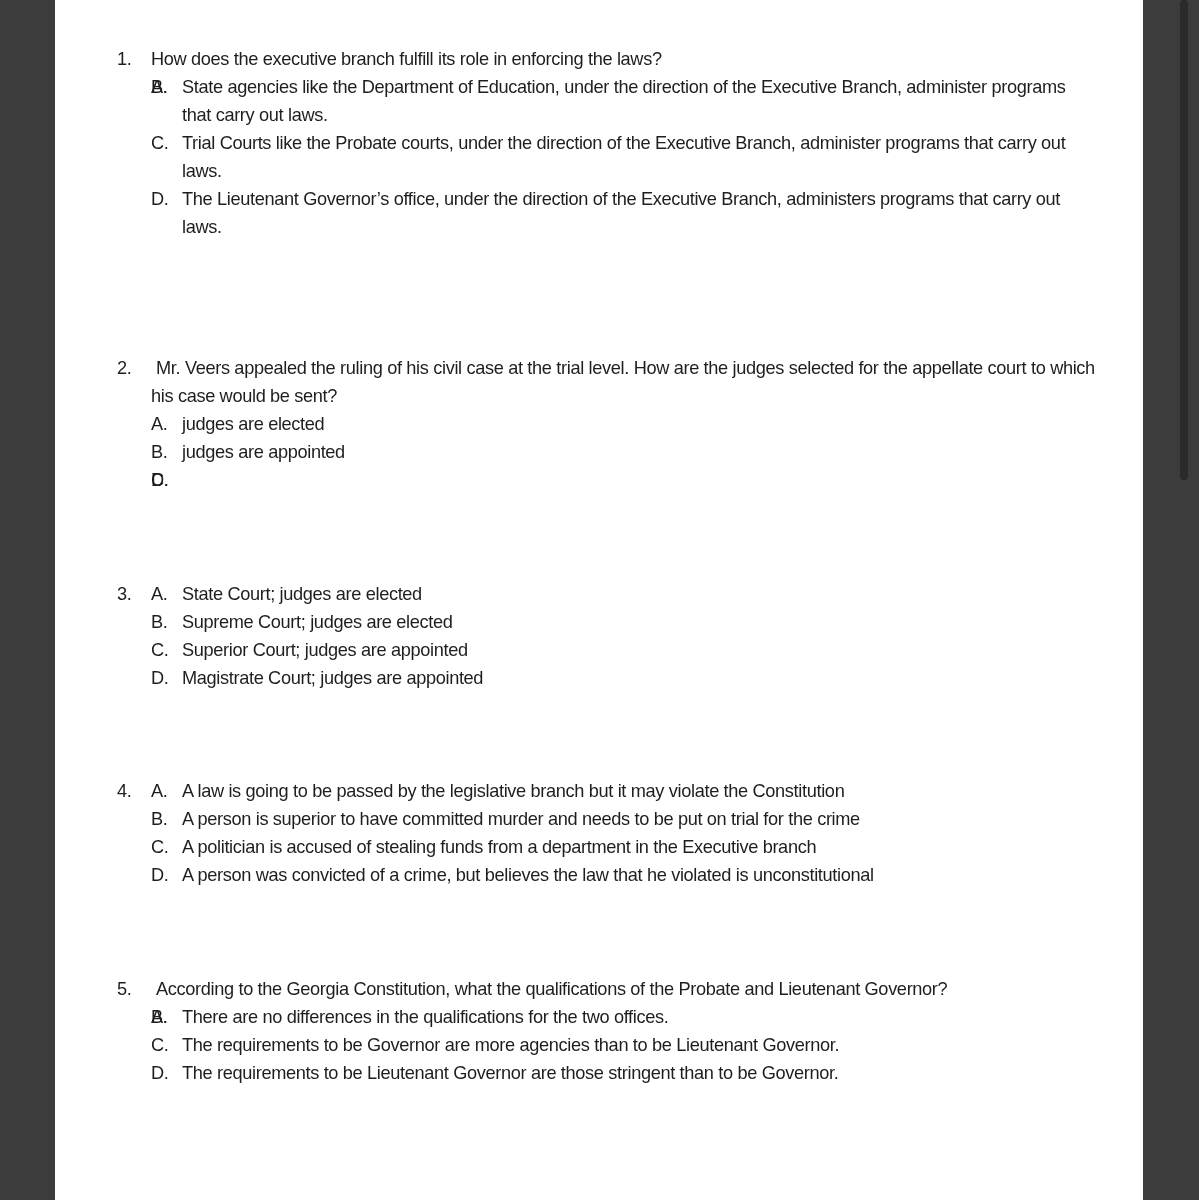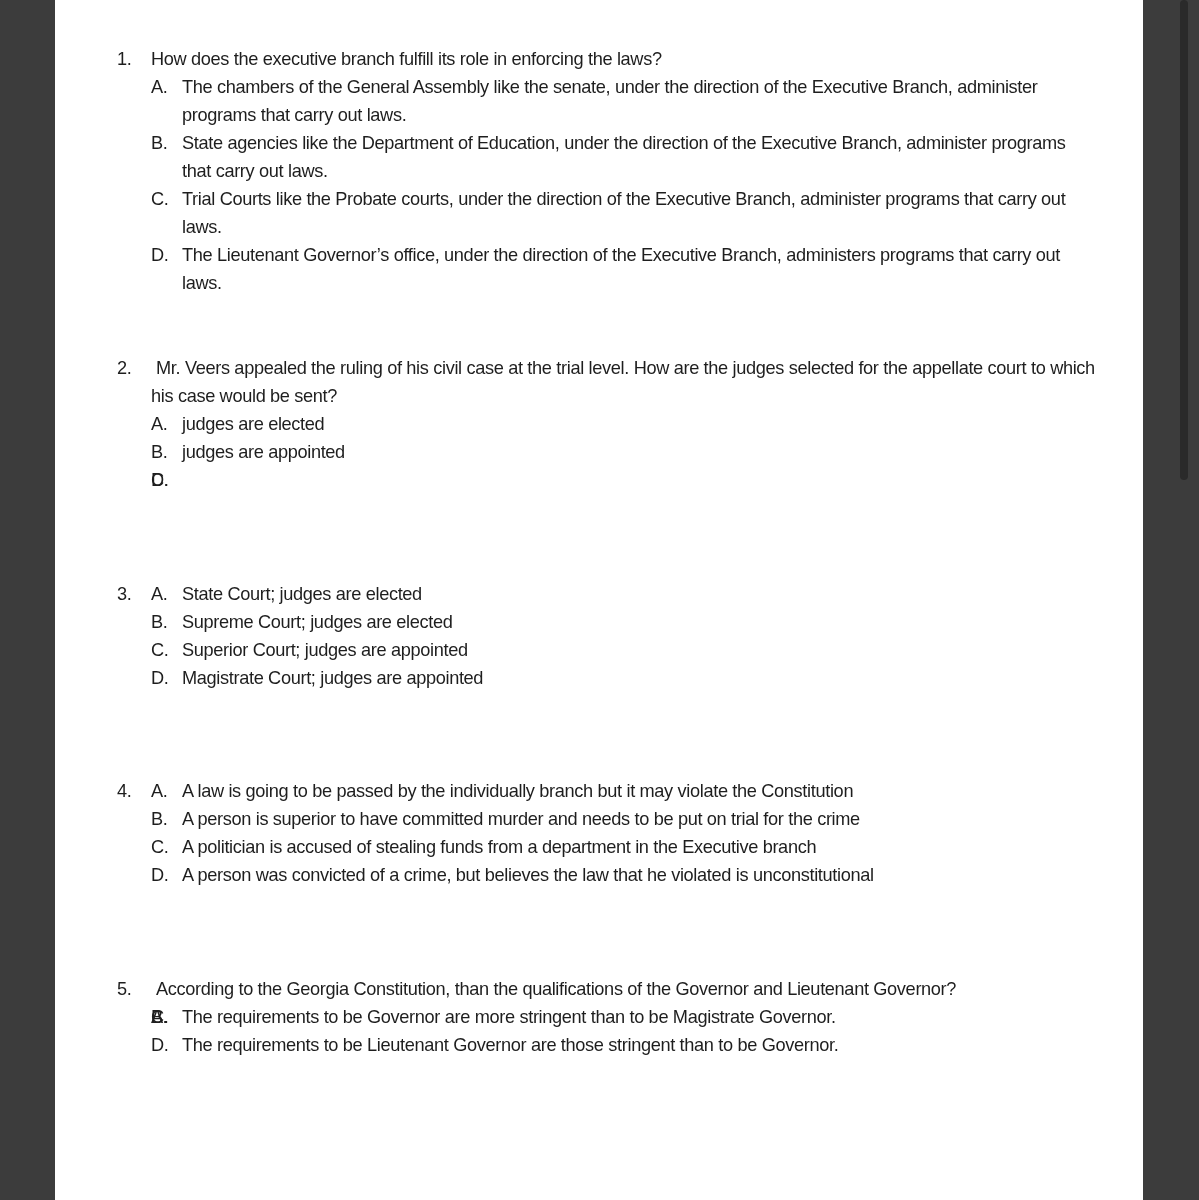--- a/index.html
+++ b/index.html
@@ -89,21 +89,20 @@
 <div class="scroll-track"></div>
 <div class="scroll-thumb"></div>
 
 <div class="question" id="q1">
   <div class="q-line">
     <span class="q-num">1.</span>
     <span class="q-text-first">How does the executive branch fulfill its role in enforcing the laws?</span>
   </div>
   <div class="option">
     <span class="opt-letter">A.</span>
-    <span>The chambers of the General Assembly like the senate, under the direction of the Executive Branch, administer programs that carry out laws.</span>
   </div>
   <div class="option">
     <span class="opt-letter">B.</span>
     <span>State agencies like the Department of Education, under the direction of the Executive Branch, administer programs that carry out laws.</span>
   </div>
   <div class="option">
     <span class="opt-letter">C.</span>
     <span>Trial Courts like the Probate courts, under the direction of the Executive Branch, administer programs that carry out laws.</span>
   </div>
   <div class="option">
@@ -154,48 +153,49 @@
     <span>Magistrate Court; judges are appointed</span>
   </div>
 </div>
 
 <div class="question wide" id="q4">
   <div class="q-line">
     <span class="q-num">4.</span>
   </div>
   <div class="option">
     <span class="opt-letter">A.</span>
-    <span>A law is going to be passed by the individually branch but it may violate the Constitution</span>
+    <span>A law is going to be passed by the legislative branch but it may violate the Constitution</span>
   </div>
   <div class="option">
     <span class="opt-letter">B.</span>
     <span>A person is superior to have committed murder and needs to be put on trial for the crime</span>
   </div>
   <div class="option">
     <span class="opt-letter">C.</span>
     <span>A politician is accused of stealing funds from a department in the Executive branch</span>
   </div>
   <div class="option">
     <span class="opt-letter">D.</span>
     <span>A person was convicted of a crime, but believes the law that he violated is unconstitutional</span>
   </div>
 </div>
 
 <div class="question wide" id="q5">
   <div class="q-line">
     <span class="q-num">5.</span>
-    <span class="q-text-first">According to the Georgia Constitution, than the qualifications of the Governor and Lieutenant Governor?</span>
-  </div>
-  <div class="option">
-    <span class="opt-letter">A.</span>
-  </div>
-  <div class="option">
-    <span class="opt-letter">B.</span>
-  </div>
-  <div class="option">
-    <span class="opt-letter">C.</span>
-    <span>The requirements to be Governor are more stringent than to be Magistrate Governor.</span>
+    <span class="q-text-first">According to the Georgia Constitution, what the qualifications of the Probate and Lieutenant Governor?</span>
+  </div>
+  <div class="option">
+    <span class="opt-letter">A.</span>
+  </div>
+  <div class="option">
+    <span class="opt-letter">B.</span>
+    <span>There are no differences in the qualifications for the two offices.</span>
+  </div>
+  <div class="option">
+    <span class="opt-letter">C.</span>
+    <span>The requirements to be Governor are more agencies than to be Lieutenant Governor.</span>
   </div>
   <div class="option">
     <span class="opt-letter">D.</span>
     <span>The requirements to be Lieutenant Governor are those stringent than to be Governor.</span>
   </div>
 </div>
 
 </body></html>

